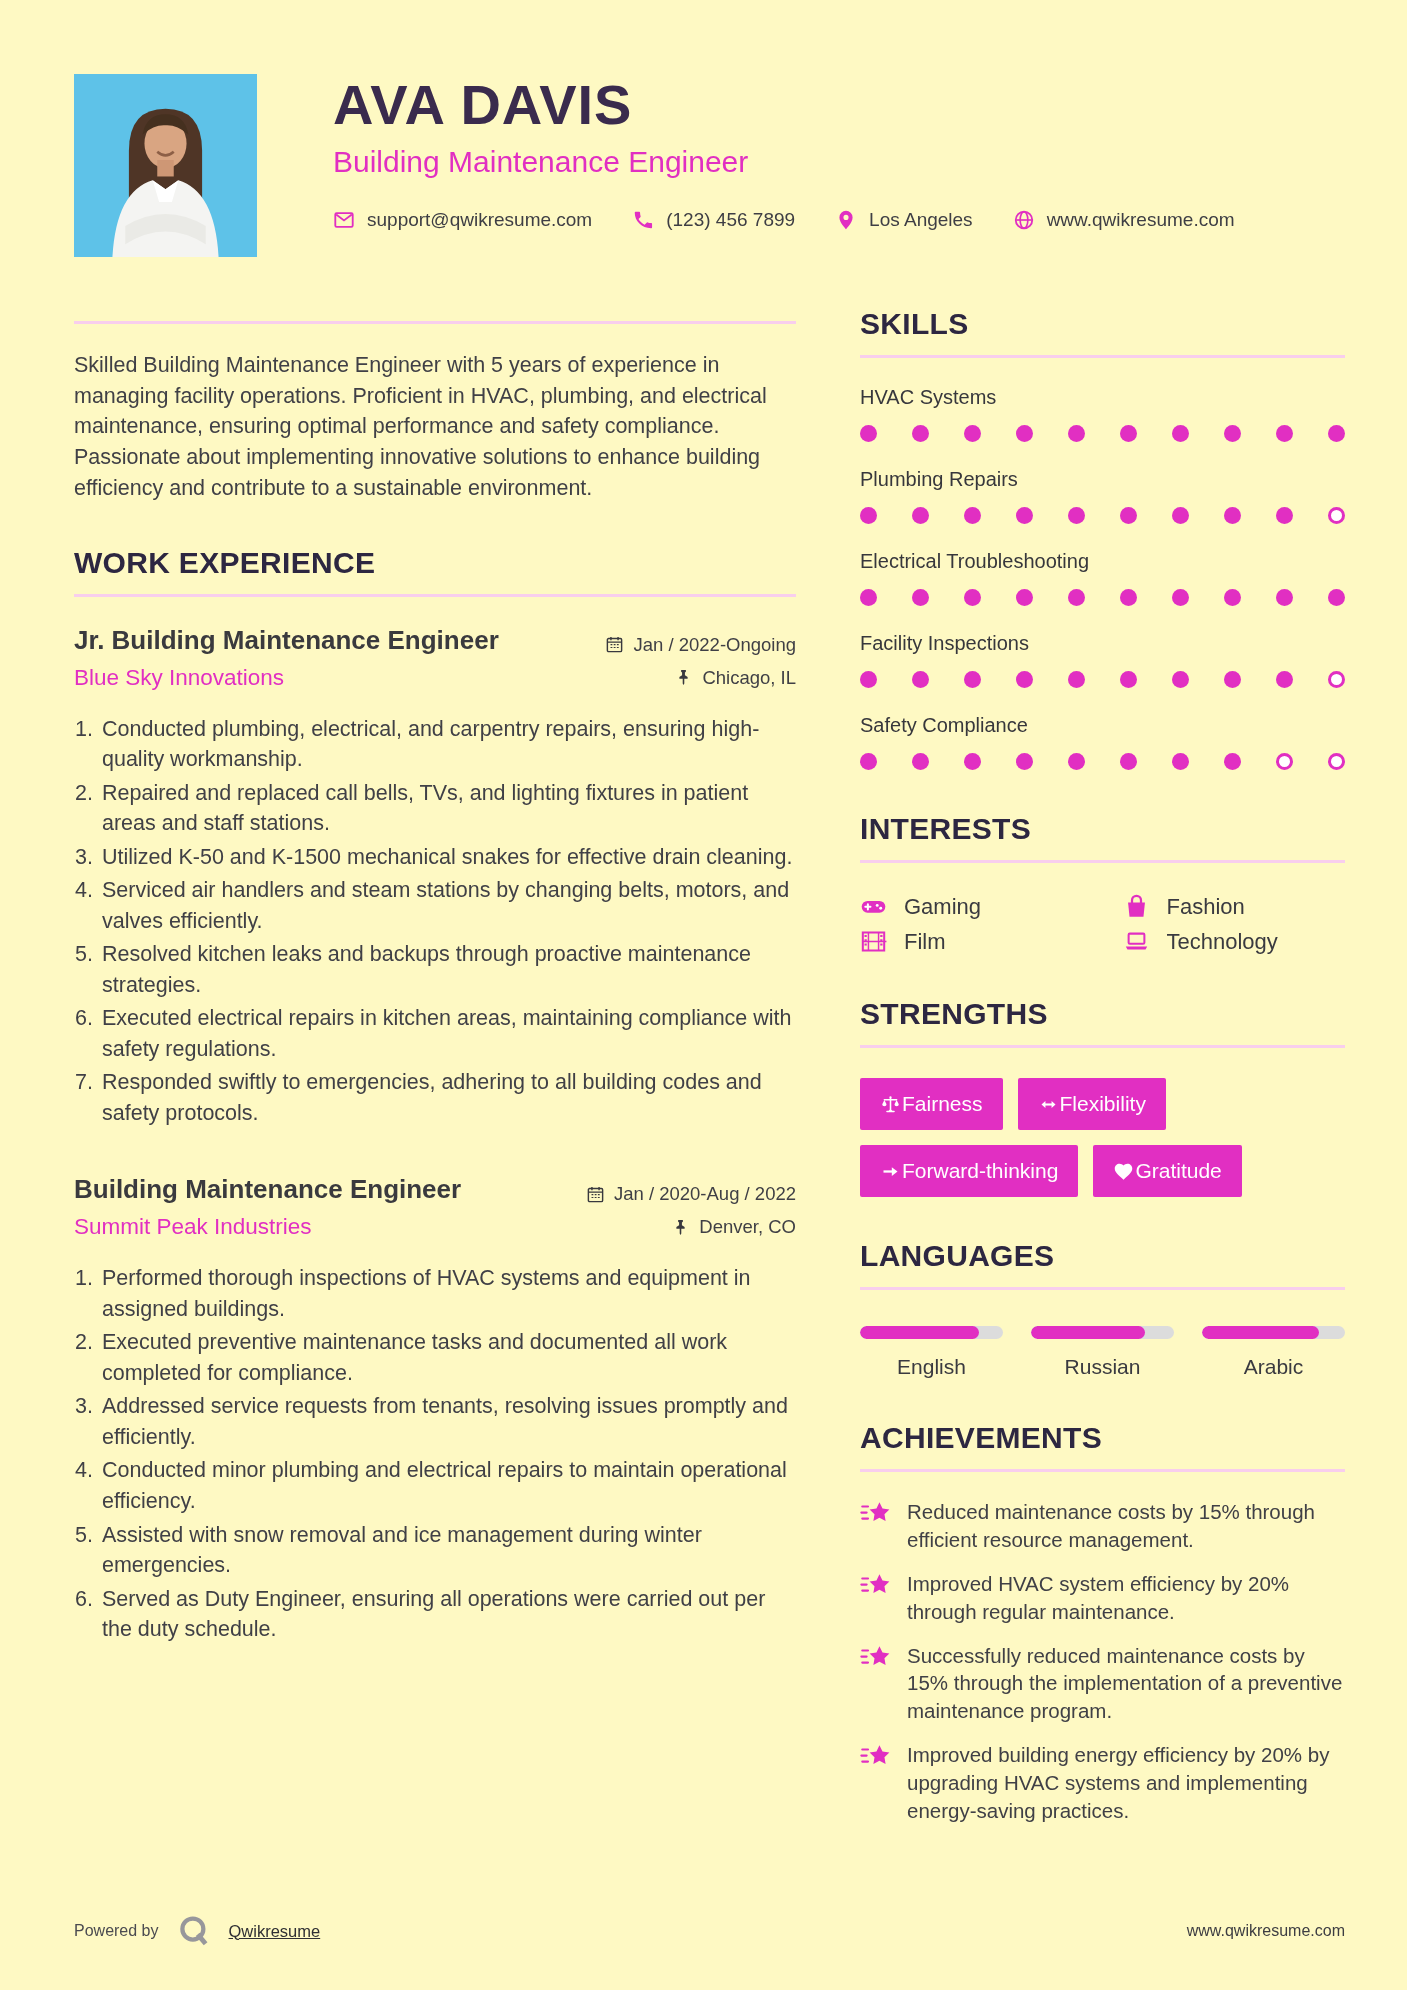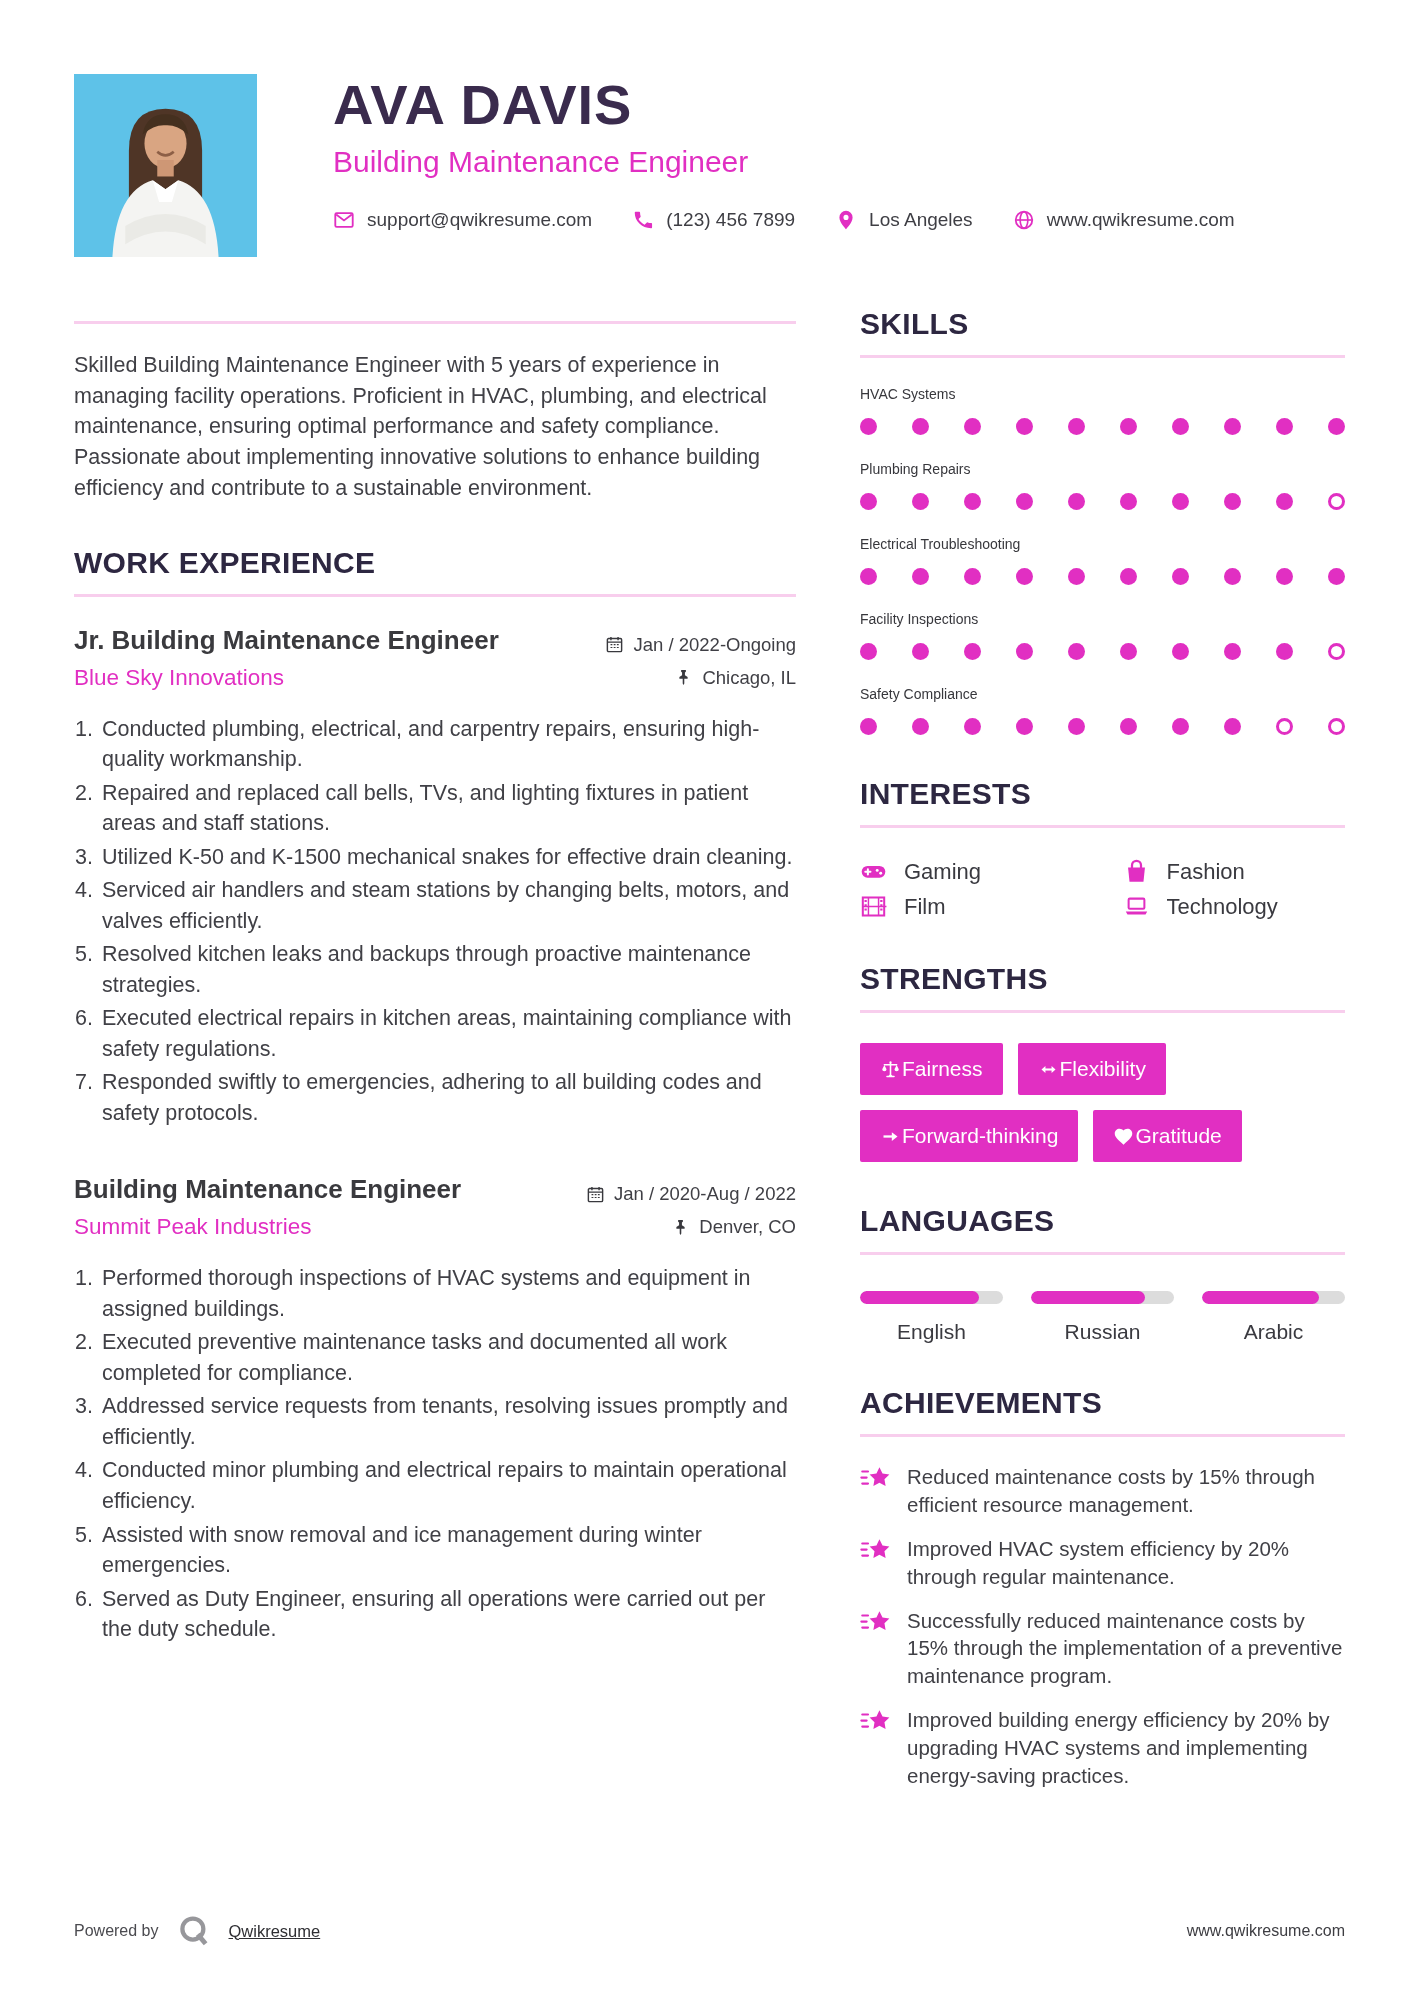--- a/index.html
+++ b/index.html
@@ -7,21 +7,21 @@
     --accent-light:#F8CEED;
     --heading:#2D2741;
     --name:#3A2B4D;
     --body:#404046;
     --track:#DCDCDC;
     --photo-bg:#5EC2E8;
   }
   *{margin:0;padding:0;box-sizing:border-box;}
   html,body{background:#e8e8e8;}
   .page{
-    width:1407px;height:1990px;margin:0 auto;background:#ffffff;position:relative;
+    width:1407px;height:1990px;margin:0 auto;background:#fef9c3;position:relative;
     font-family:"Liberation Sans",sans-serif;color:var(--body);overflow:hidden;
   }
   .content{padding:74px 62px 0 74px;}
 
   
   .header{display:flex;align-items:flex-start;gap:76px;}
   .photo{width:183px;height:183px;flex:0 0 183px;display:block;}
   .header-text{padding-top:2px;}
   .name{font-size:56px;font-weight:700;color:var(--name);letter-spacing:1px;line-height:1.05;}
   .headline{font-size:30px;color:var(--accent);margin-top:10px;font-weight:400;}
@@ -52,21 +52,21 @@
   .job-meta .icon{width:19px;height:19px;color:#39393E;}
   .job-sub-row{display:flex;justify-content:space-between;align-items:center;margin-top:9px;}
   .job-company{font-size:22.5px;color:var(--accent);}
   .job-bullets{margin-top:23px;list-style:none;counter-reset:li;}
   .job-bullets li{counter-increment:li;position:relative;padding-left:28px;margin-bottom:3px;font-size:21.5px;line-height:1.42;}
   .job-bullets li::before{content:counter(li) ".";position:absolute;left:1px;}
 
   
   .skill{margin-top:26px;}
   .skill:first-of-type{margin-top:28px;}
-  .skill-name{font-size:14px;color:#37373C;}
+  .skill-name{font-size:20px;color:#37373C;}
   .dots{display:flex;justify-content:space-between;margin-top:16px;}
   .dot{width:17px;height:17px;border-radius:50%;background:var(--accent);}
   .dot.empty{background:#fff;border:3px solid var(--accent);}
 
   
   .interests-grid{display:grid;grid-template-columns:1.18fr 1fr;row-gap:8px;margin-top:30px;}
   .interest{display:flex;align-items:center;gap:17px;font-size:22px;color:#3A3A40;}
   .interest .icon{width:27px;height:27px;color:var(--accent);flex:0 0 27px;}
 
   

